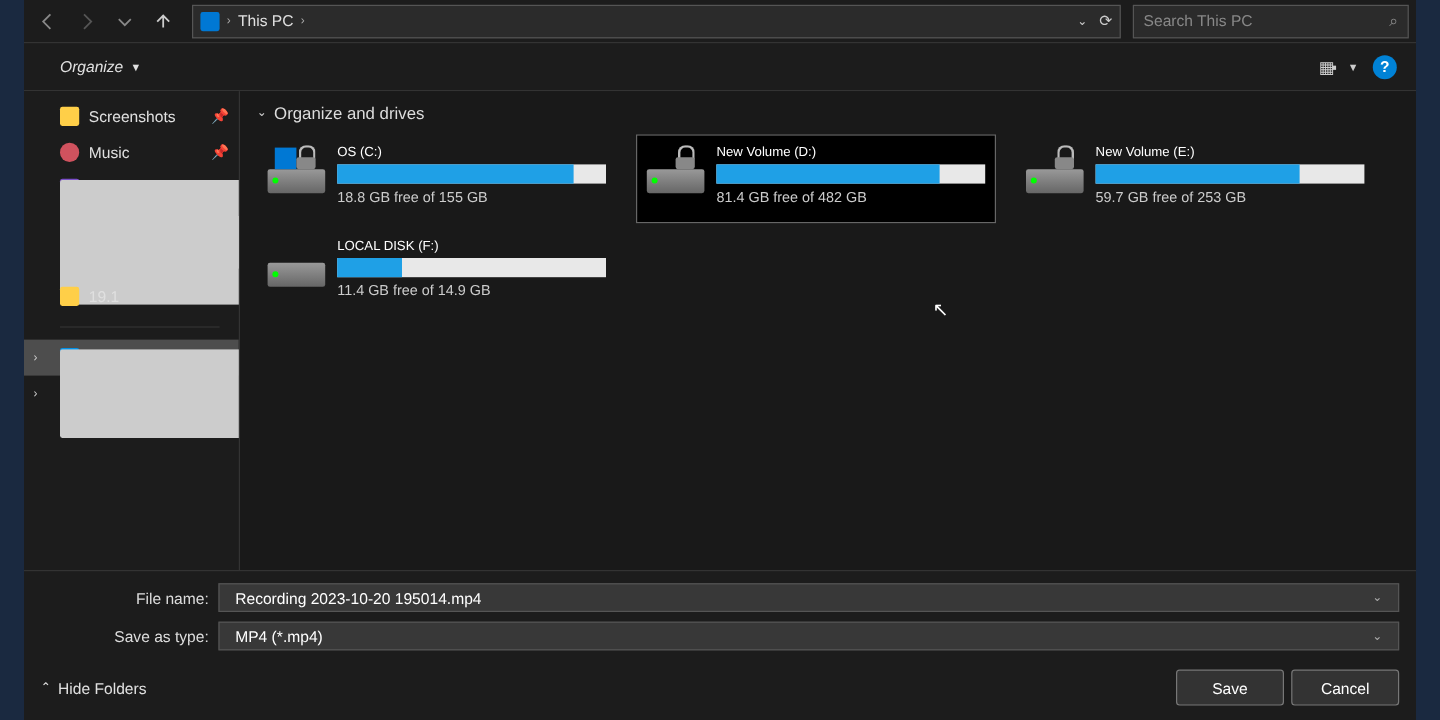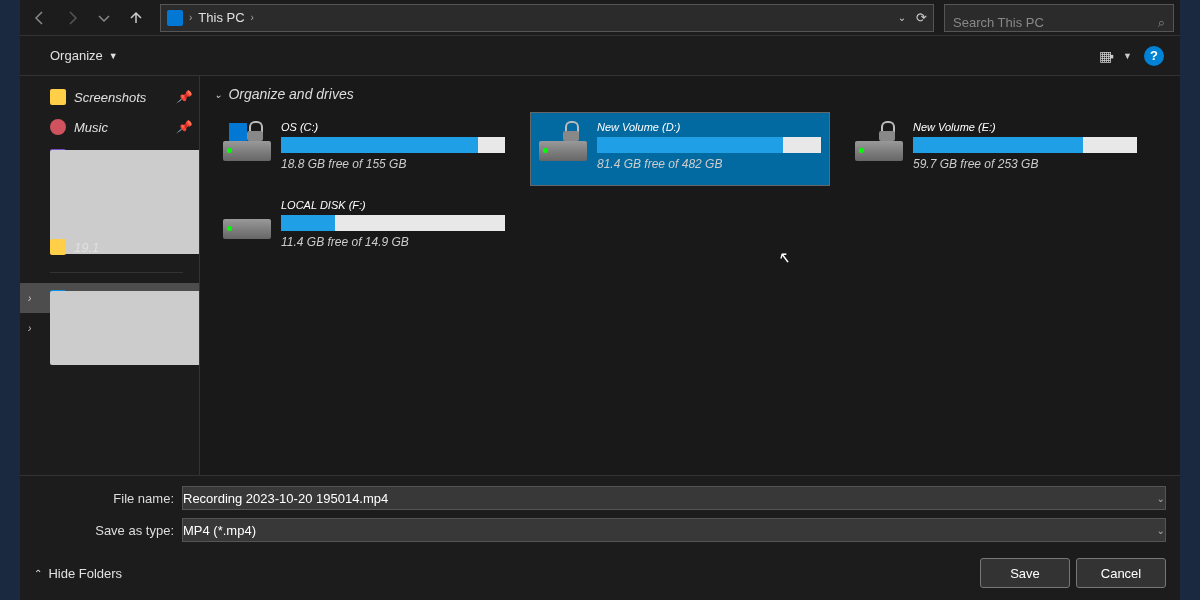--- a/index.html
+++ b/index.html
@@ -5,62 +5,62 @@
 * { box-sizing: border-box; margin: 0; padding: 0; font-family: 'Segoe UI', sans-serif; }
 body { background: #1a2940; width: 1200px; height: 600px; overflow: hidden; position: relative; }
 .dialog { position: absolute; left: 20px; top: 0; right: 20px; bottom: 0; background: #1c1c1c; color: #e0e0e0; display: flex; flex-direction: column; font-size: 13px; }
 .topbar { display: flex; align-items: center; height: 36px; padding: 0 6px; gap: 4px; border-bottom: 1px solid #333; }
 .nav-arrow { width: 28px; height: 28px; display: flex; align-items: center; justify-content: center; color: #888; cursor: default; }
 .nav-arrow svg { width: 16px; height: 16px; }
 .addr { flex: 1; display: flex; align-items: center; height: 28px; background: #2b2b2b; border: 1px solid #555; margin: 0 6px; padding: 0 6px; gap: 6px; }
 .addr-icon { width: 16px; height: 16px; background: #0078d4; border-radius: 2px; }
 .addr-sep { color: #aaa; font-size: 10px; }
 .addr-end { display: flex; align-items: center; gap: 10px; margin-left: auto; }
-.search { width: 230px; height: 28px; background: #2b2b2b; border: 1px solid #555; display: flex; padding: 10px 8px; color: #888; justify-content: space-between; }
+.search { width: 230px; height: 28px; background: #2b2b2b; border: 1px solid #555; display: flex; align-items: center; padding: 10px 8px; color: #888; justify-content: space-between; }
 .toolbar { display: flex; align-items: center; height: 40px; padding: 0 10px; justify-content: space-between; border-bottom: 1px solid #333; }
-.toolbar-left { display: flex; align-items: center; gap: 6px; padding-left: 20px; }
+.toolbar-left { display: flex; align-items: center; gap: 6px; padding-left: 20px; font-style: italic; }
 .toolbar-right { display: flex; align-items: center; gap: 12px; padding-right: 6px; }
 .help-icon { width: 20px; height: 20px; border-radius: 50%; background: #0082d6; color: #fff; display: flex; align-items: center; justify-content: center; font-size: 13px; font-weight: bold; }
 .view-icon { color: #ccc; font-size: 14px; letter-spacing: -3px; }
-.body { flex: 1; display: flex; min-height: 0; font-style: italic; }
+.body { flex: 1; display: flex; min-height: 0; }
 .sidebar { width: 180px; background: #1c1c1c; border-right: 1px solid #333; overflow: hidden; padding-top: 6px; }
 .side-item { display: flex; align-items: center; height: 30px; padding: 0 8px 0 30px; gap: 8px; white-space: nowrap; cursor: default; position: relative; }
 .side-item.sel { background: #4d4d4d; }
 .side-item .chev { position: absolute; left: 8px; color: #ccc; font-size: 10px; }
 .side-item .pin { margin-left: auto; color: #aaa; font-size: 12px; }
 .side-divider { height: 1px; background: #333; margin: 10px 16px 10px 30px; }
 .ficon { width: 16px; height: 16px; border-radius: 2px; flex-shrink: 0; }
 .ficon.folder { background: #ffcf48; }
 .ficon.music { background: #d0525e; border-radius: 50%; }
 .ficon.videos { background: #7b4fc9; }
 .ficon.drive { background: #ccc; }
 .ficon.pc { background: #0091e8; }
 .content { flex: 1; background: #191919; padding: 10px 14px; overflow: auto; }
 .section-head { display: flex; align-items: center; gap: 6px; font-size: 14px; color: #ddd; margin-bottom: 10px; }
 .section-head .caret { font-size: 10px; color: #ccc; }
 .drives { display: flex; flex-wrap: wrap; gap: 4px 16px; }
 .drive { width: 300px; height: 74px; display: flex; align-items: flex-start; padding: 6px 8px; gap: 10px; cursor: default; border: 1px solid transparent; }
-.drive.sel { background: #0369a1; border: 1px solid #666; }
+.drive.sel { background: #000000; border: 1px solid #666; }
 .drive-icon { width: 48px; height: 40px; position: relative; margin-top: 2px; flex-shrink: 0; }
 .drive-icon .disk { position: absolute; bottom: 0; left: 0; width: 48px; height: 20px; background: linear-gradient(#999,#666); border-radius: 2px; }
 .drive-icon .disk::after { content:''; position:absolute; left:4px; top:7px; width:5px; height:5px; background:#0f0; border-radius:50%; }
 .drive-icon .win { position:absolute; top:2px; left:6px; width:18px; height:18px; background:#0078d4; }
 .drive-icon .lock { position:absolute; top:0; right:8px; width:16px; height:20px; }
 .drive-icon .lock::before { content:''; position:absolute; top:0; left:2px; width:10px; height:10px; border:2px solid #bbb; border-bottom:none; border-radius:6px 6px 0 0; }
 .drive-icon .lock::after { content:''; position:absolute; bottom:0; left:0; width:16px; height:10px; background:#888; border-radius:2px; }
 .drive-info { flex: 1; display: flex; flex-direction: column; gap: 4px; padding-top: 2px; }
 .drive-name { font-size: 11px; color: #fff; }
 .bar { width: 100%; height: 16px; background: #e8e8e8; position: relative; }
 .bar-fill { position: absolute; left: 0; top: 0; bottom: 0; background: #1fa0e6; }
 .drive-free { font-size: 12px; color: #ccc; }
 .cursor { position: absolute; left: 577px; top: 172px; color: #fff; font-size: 16px; pointer-events: none; z-index: 10; }
 .bottom { border-top: 1px solid #333; padding: 10px 14px 4px 14px; display: flex; flex-direction: column; gap: 8px; }
 .form-row { display: flex; align-items: center; gap: 8px; }
 .form-label { width: 140px; text-align: right; font-size: 13px; color: #ddd; }
-.form-input { flex: 1; height: 24px; background: #383838; border: 1px solid #555; color: #fff; padding: 0 0; font-size: 13px; display: flex; align-items: center; justify-content: space-between; }
+.form-input { flex: 1; height: 24px; background: #383838; border: 1px solid #555; color: #fff; padding: 0 13px; font-size: 13px; display: flex; align-items: center; justify-content: space-between; }
 .footer { display: flex; align-items: center; justify-content: space-between; padding: 12px 14px; }
 .hide-folders { display: flex; align-items: center; gap: 6px; font-size: 13px; cursor: default; }
 .buttons { display: flex; gap: 6px; }
 .btn { min-width: 90px; height: 30px; background: #333; border: 1px solid #777; color: #fff; display: flex; align-items: center; justify-content: center; font-size: 13px; cursor: default; border-radius: 3px; }
 </style>
 </head>
 <body>
 
 <div class="dialog">
 

